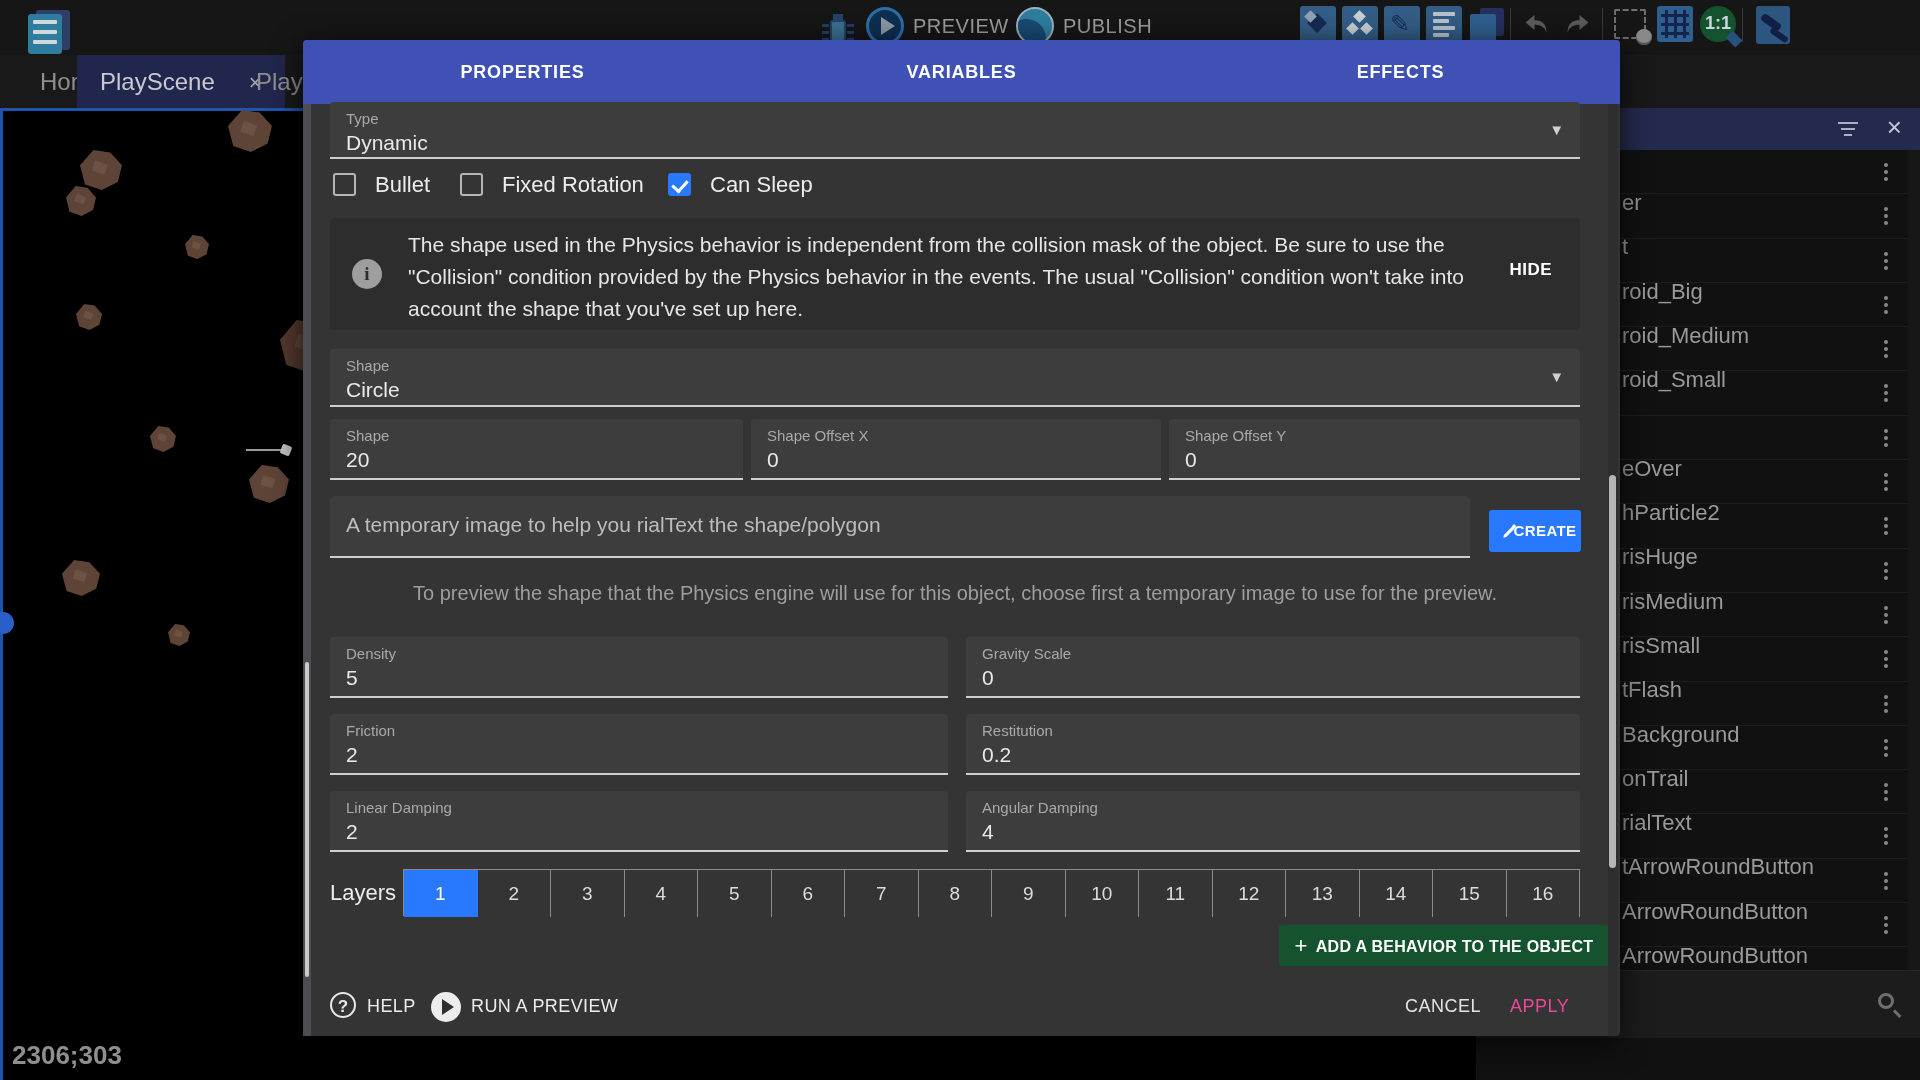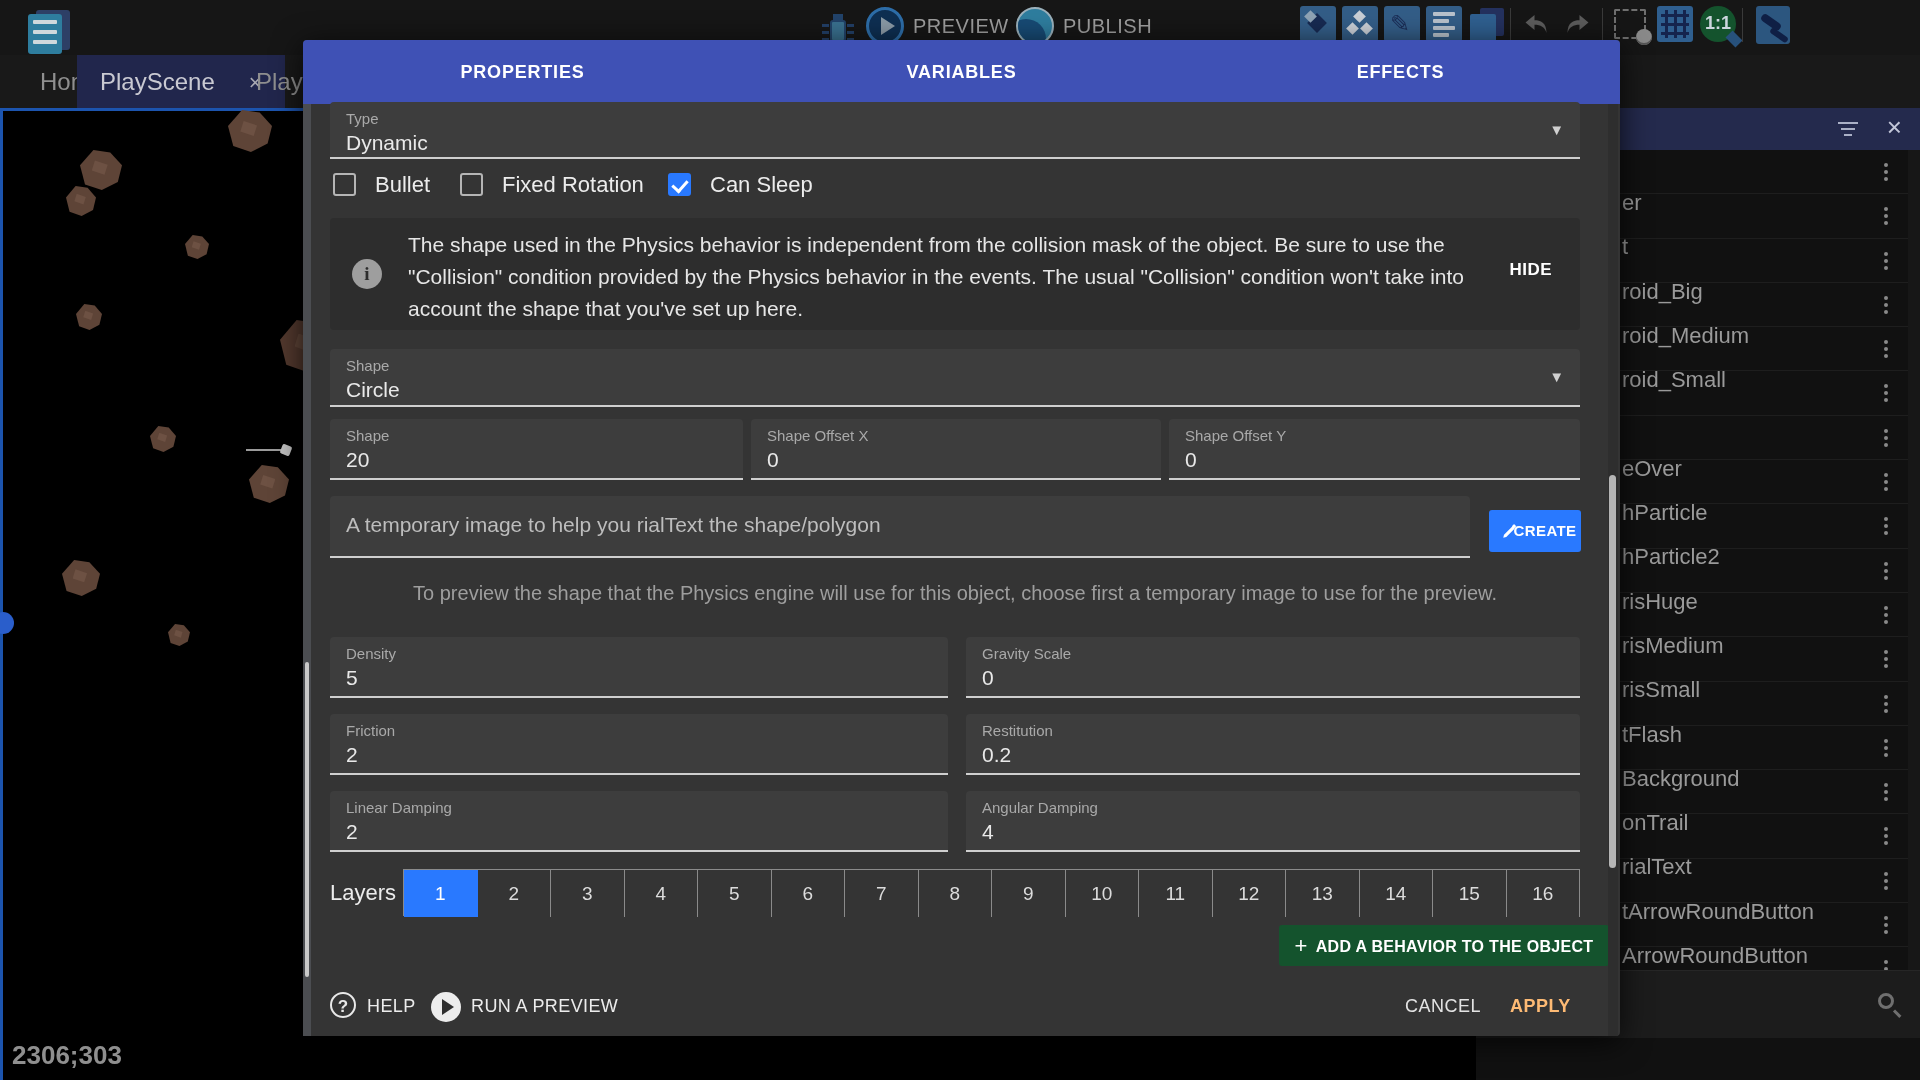--- a/index.html
+++ b/index.html
@@ -118,21 +118,21 @@
 
   .addbtn { position:absolute; left:976px; top:885px; width:330px; height:41px; background:#14532d; border-radius:3px; color:#fff; text-align:center; line-height:41px; font-size:16px; font-weight:bold; letter-spacing:.3px; }
   .addbtn b { font-size:22px; font-weight:normal; margin-right:8px; vertical-align:-1px; }
 
   .dfoot { position:absolute; left:0; top:945px; width:100%; height:51px; }
   .helpic { position:absolute; left:27px; top:7px; width:26px; height:26px; border-radius:50%; border:2.5px solid #e8e8e8; color:#e8e8e8; font-size:17px; font-weight:bold; text-align:center; line-height:25px; }
   .runic { position:absolute; left:128px; top:7px; width:30px; height:30px; border-radius:50%; background:#ededed; }
   .runic::after { content:""; position:absolute; left:11px; top:7px; border-left:12px solid #2f2f2f; border-top:8px solid transparent; border-bottom:8px solid transparent; }
   .flabel { position:absolute; top:11px; font-size:18px; color:#ececec; letter-spacing:.4px; }
   .cancel { position:absolute; left:1102px; top:11px; font-size:18px; color:#e3e3e3; letter-spacing:.5px; }
-  .apply { position:absolute; left:1207px; top:11px; font-size:18px; color:#fdba74; font-weight:bold; letter-spacing:.5px; }
+  .apply { position:absolute; left:1207px; top:11px; font-size:18px; color:#ec4899; font-weight:normal; letter-spacing:.5px; }
 </style>
 </head>
 <body>
 
 <div class="root">
 
   <div class="toolbar">
     <div class="appmenu">
         <div class="back"></div>
         <div class="front">
@@ -275,24 +275,20 @@
       <div class="prow">
           <span class="nm">roid_Small</span>
           <span class="dots"></span>
         </div>
       <div class="prow">
           <span class="nm"></span>
           <span class="dots"></span>
         </div>
       <div class="prow">
           <span class="nm">eOver</span>
-          <span class="dots"></span>
-        </div>
-      <div class="prow">
-          <span class="nm">hParticle</span>
           <span class="dots"></span>
         </div>
       <div class="prow">
           <span class="nm">hParticle2</span>
           <span class="dots"></span>
         </div>
       <div class="prow">
           <span class="nm">risHuge</span>
           <span class="dots"></span>
         </div>

